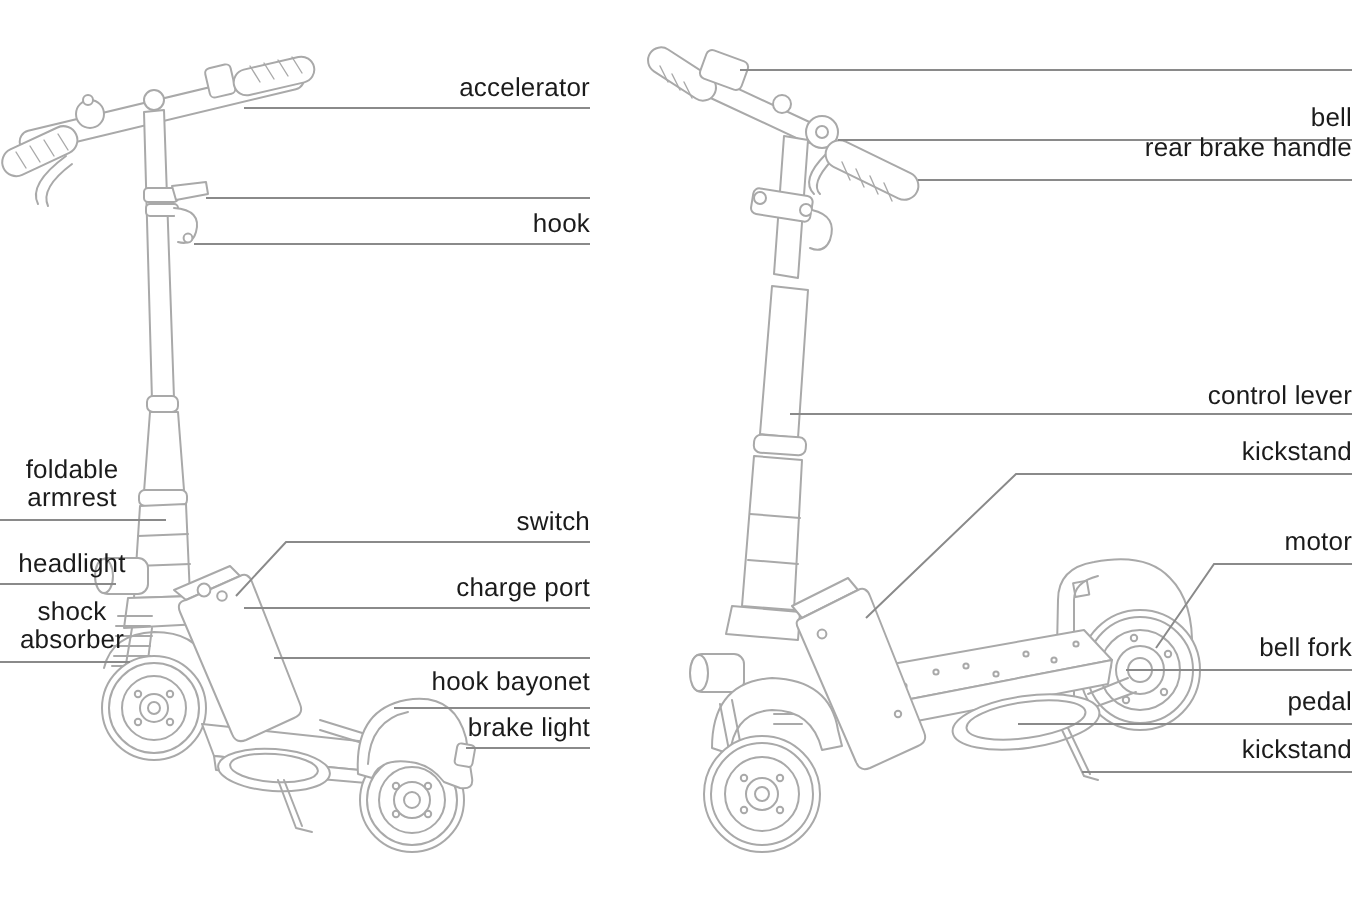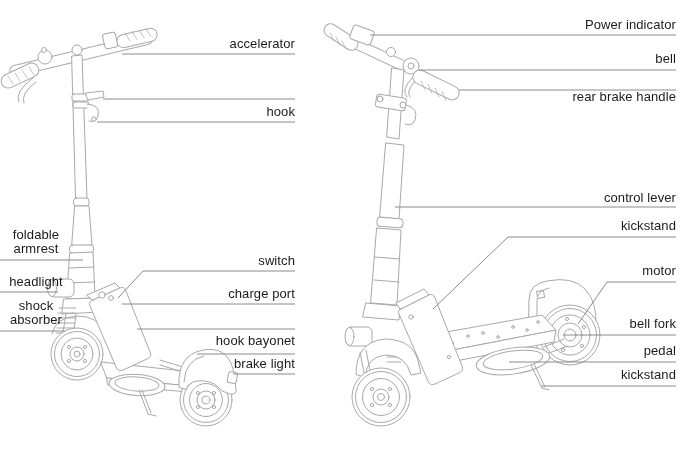--- a/index.html
+++ b/index.html
@@ -215,23 +215,22 @@
   <div class="co ra lft" style="top:37px">accelerator</div>
   <div class="co ra lft" style="top:105px">hook</div>
   <div class="co la" style="top:228px">foldable armrest</div>
   <div class="co la" style="top:275px">headlight</div>
   <div class="co la" style="top:299px">shock absorber</div>
   <div class="co ra lft" style="top:254px">switch</div>
   <div class="co ra lft" style="top:287px">charge port</div>
   <div class="co ra lft" style="top:334px">hook bayonet</div>
   <div class="co ra lft" style="top:357px">brake light</div>
 
-  <div class="co ra rgt" style="top:18px">Power indicator</div>
   <div class="co ra rgt" style="top:52px">bell</div>
-  <div class="co ra rgt" style="top:90px">rear brake handle</div>
+  <div class="co ra rgt" style="top:67px">rear brake handle</div>
   <div class="co ra rgt" style="top:191px">control lever</div>
   <div class="co ra rgt" style="top:219px">kickstand</div>
   <div class="co ra rgt" style="top:264px">motor</div>
   <div class="co ra rgt" style="top:317px">bell fork</div>
   <div class="co ra rgt" style="top:344px">pedal</div>
   <div class="co ra rgt" style="top:368px">kickstand</div>
 
 </div>
 
 </body></html>

